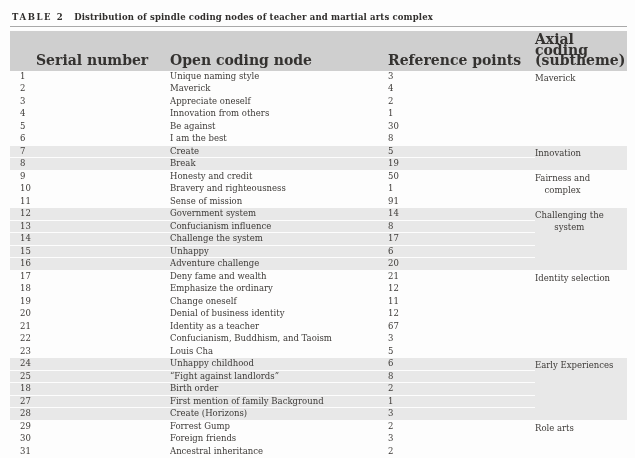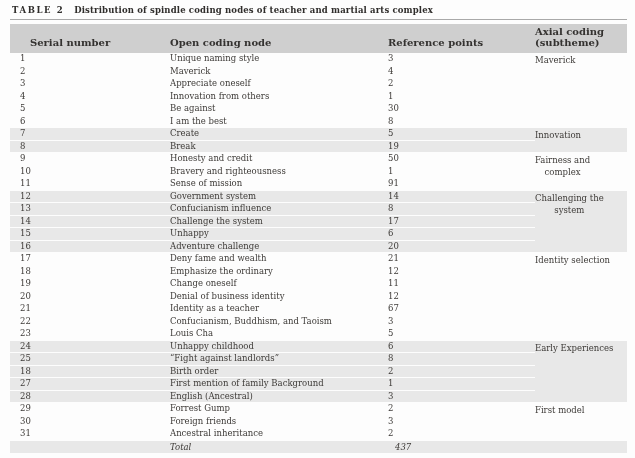--- a/index.html
+++ b/index.html
@@ -6,21 +6,21 @@
   html,body { width:635px; height:458px; }
   body {
     background: var(--page-bg, #fdfdfd);
     font-family: "DejaVu Serif", serif;
     color: var(--text, #3d3a37);
     overflow: hidden;
   }
   .page { position:relative; width:635px; height:458px; }
 
   .title-line {
-    margin: 5px 8px 0 12px;
+    margin: 12px 8px 0 12px;
     font-size: 8.5px;
     font-weight: bold;
     color: var(--title-text, #2f2d2b);
     white-space: nowrap;
   }
   .tbl-label { letter-spacing: 1.6px; margin-right: 10px; }
   .tbl-caption { letter-spacing: 0.15px; }
 
   .rule {
     margin: 4px 0 0 10px;
@@ -33,30 +33,30 @@
     margin: 4px 0 0 10px;
     width: 617px;
     border-collapse: collapse;
     table-layout: fixed;
   }
   col.c1 { width:160px; } col.c2 { width:218px; }
   col.c3 { width:147px; } col.c4 { width:92px; }
 
   thead th {
     background: var(--header-bg, #cfcfcf);
-    font-size: 10px;
+    font-size: 14px;
     font-weight: bold;
     color: var(--header-text, #343230);
     text-align: left;
     vertical-align: bottom;
     height: 27px;
     padding: 3px 0 5px 0;
     line-height: 10.5px;
   }
-  thead th.first { padding-left: 20px; }
+  thead th.first { padding-left: 26px; }
   thead th.wrap { white-space: pre-line; }
 
   tbody td, tfoot td {
     font-size: 8.5px;
     height: 11.5px;
     line-height: 11.5px;
     padding: 0;
     vertical-align: middle;
     border-bottom: 1px solid var(--page-bg, #fdfdfd);
     overflow: hidden;
@@ -255,28 +255,28 @@
     <td class="node">Birth order</td>
     <td class="refs">2</td>
   </tr>
         <tr class="shaded">
     <td class="serial">27</td>
     <td class="node">First mention of family Background</td>
     <td class="refs">1</td>
   </tr>
         <tr class="shaded">
     <td class="serial">28</td>
-    <td class="node">English (Ancestral)</td>
+    <td class="node">Create (Horizons)</td>
     <td class="refs">3</td>
   </tr>
         <tr>
     <td class="serial">29</td>
     <td class="node italic">Forrest Gump</td>
     <td class="refs">2</td>
-  <td class="axial-cell" rowspan="3"><span class="axial-label">First model</span></td>
+  <td class="axial-cell" rowspan="3"><span class="axial-label">Role arts</span></td>
         </tr>
         <tr>
     <td class="serial">30</td>
     <td class="node">Foreign friends</td>
     <td class="refs">3</td>
   </tr>
         <tr>
     <td class="serial">31</td>
     <td class="node">Ancestral inheritance</td>
     <td class="refs">2</td>

